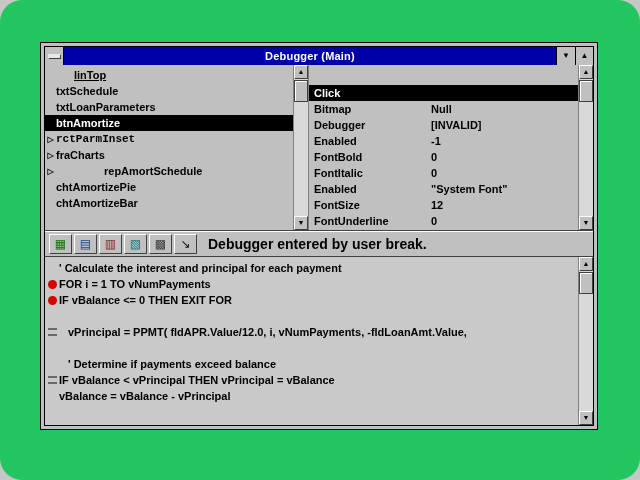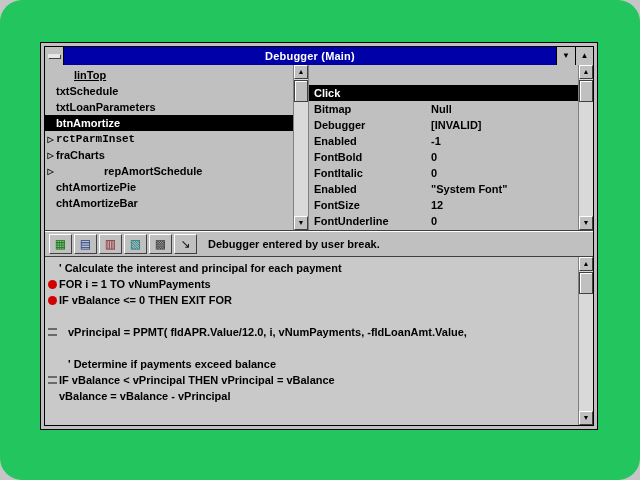--- a/index.html
+++ b/index.html
@@ -89,21 +89,21 @@
     border-top: 1px solid #fff; border-bottom: 1px solid #404040;
   }
   .tb-buttons { display: flex; gap: 2px; }
   .tbbtn {
     width: 23px; height: 20px; background: #c0c0c0;
     border: 1px solid; border-color: #fff #404040 #404040 #fff;
     display: flex; align-items: center; justify-content: center;
     font-family: "Liberation Sans", sans-serif; cursor: default; padding: 0;
   }
   .tbglyph { font-size: 12px; line-height: 12px; }
-  .status { margin-left: 8px; font-size: 11px; white-space: pre; }
+  .status { margin-left: 8px; font-size: 14px; white-space: pre; }
 
   
   .codepane { flex: 1; display: flex; background: #c9c9c9; overflow: hidden; }
   .code { flex: 1; padding-top: 3px; overflow: hidden; }
   .cline { height: 16px; display: flex; align-items: center; }
   .gutter { width: 14px; flex: 0 0 14px; display: flex; align-items: center; justify-content: center; }
   .mark { display: block; }
   .mark.m-breakpoint { width: 9px; height: 9px; border-radius: 50%; background: var(--breakpoint, #d40000); }
   .mark.m-statement { width: 9px; height: 8px; border-top: 2px solid #6a6a6a; border-bottom: 2px solid #6a6a6a; }
   .ctext { white-space: pre; font-size: 11px; overflow: hidden; }

